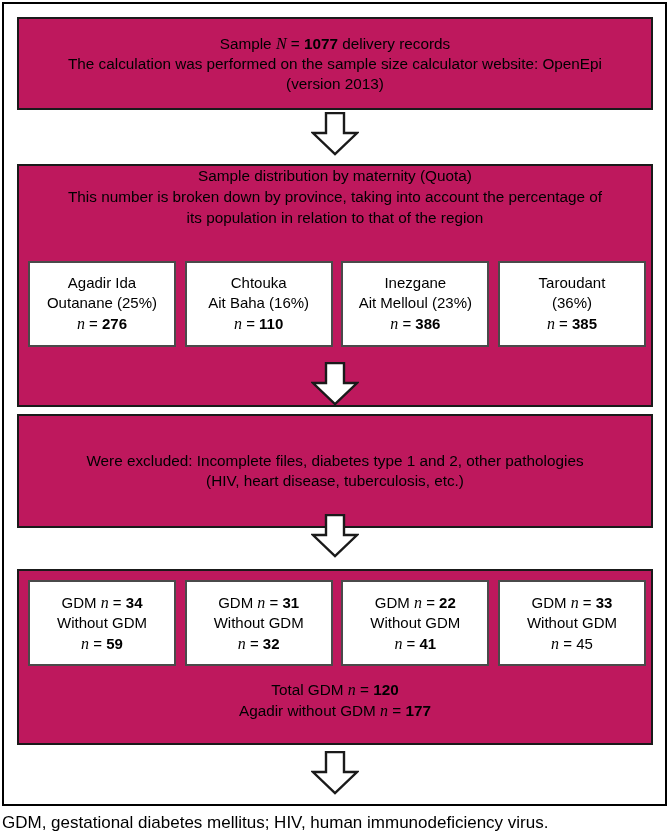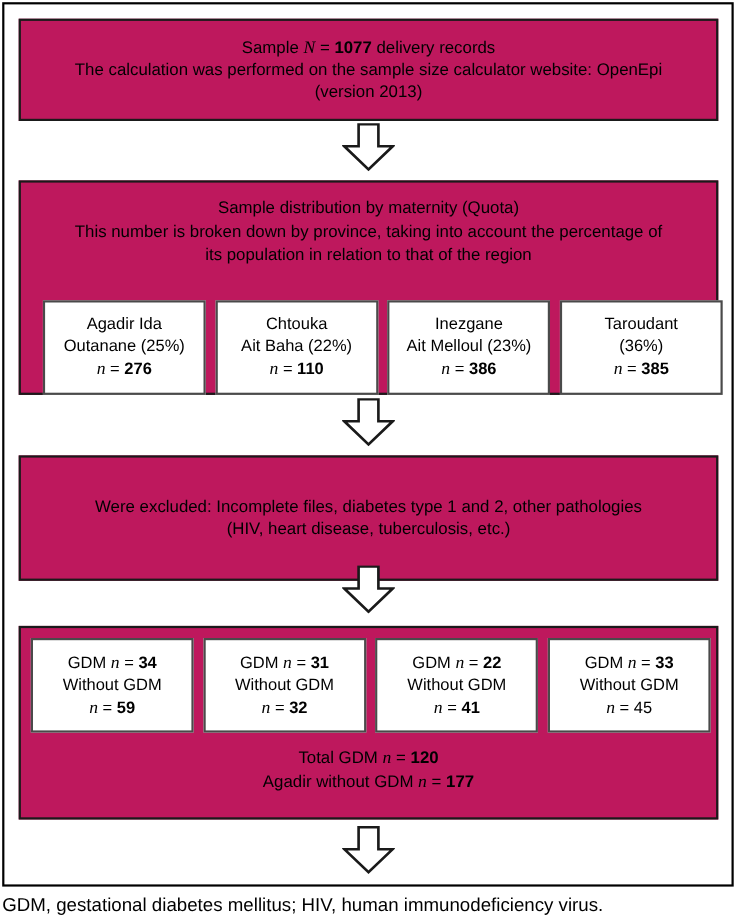--- a/index.html
+++ b/index.html
@@ -63,39 +63,37 @@
   .b { font-weight: bold; }
   .it { font-style: italic; font-family: "Liberation Serif", serif; font-size: 16px; }
 
   
   #box-sample {
     left: 17px; top: 17px; width: 636px; height: 93px;
     padding: 4px 10px;
   }
 
   #box-distribution {
-    left: 17px; top: 164px; width: 636px; height: 195px;
+    left: 17px; top: 164px; width: 636px; height: 243px;
     justify-content: flex-start;
-    padding-top: 14px;
   }
   #box-distribution .heading-block {
     width: 100%;
     padding: 0 14px;
     box-sizing: border-box;
   }
   #box-distribution .heading-block .line { margin-bottom: 1px; }
   #box-distribution .sub-row {
     position: absolute;
-    left: 20px;
+    left: 9px;
     top: 95px;
     width: 618px;
     display: flex;
     justify-content: space-between;
     align-items: stretch;
-    margin-top: 12px;
   }
   .province-box {
     position: relative;
     box-sizing: border-box;
     border: 2px solid #4a4a4a;
     background: #fff;
     width: 148px;
     height: 86px;
     display: flex;
     flex-direction: column;
@@ -200,21 +198,21 @@
     <div class="sub-row">
 
       <div class="province-box">
         <span class="line t15">Agadir Ida</span>
         <span class="line t15">Outanane (25%)</span>
         <span class="line t15"><span class="it">n</span><span> = </span><span class="b">276</span></span>
       </div>
 
       <div class="province-box">
         <span class="line t15">Chtouka</span>
-        <span class="line t15">Ait Baha (22%)</span>
+        <span class="line t15">Ait Baha (16%)</span>
         <span class="line t15"><span class="it">n</span><span> = </span><span class="b">110</span></span>
       </div>
 
       <div class="province-box">
         <span class="line t15">Inezgane</span>
         <span class="line t15">Ait Melloul (23%)</span>
         <span class="line t15"><span class="it">n</span><span> = </span><span class="b">386</span></span>
       </div>
 
       <div class="province-box">

